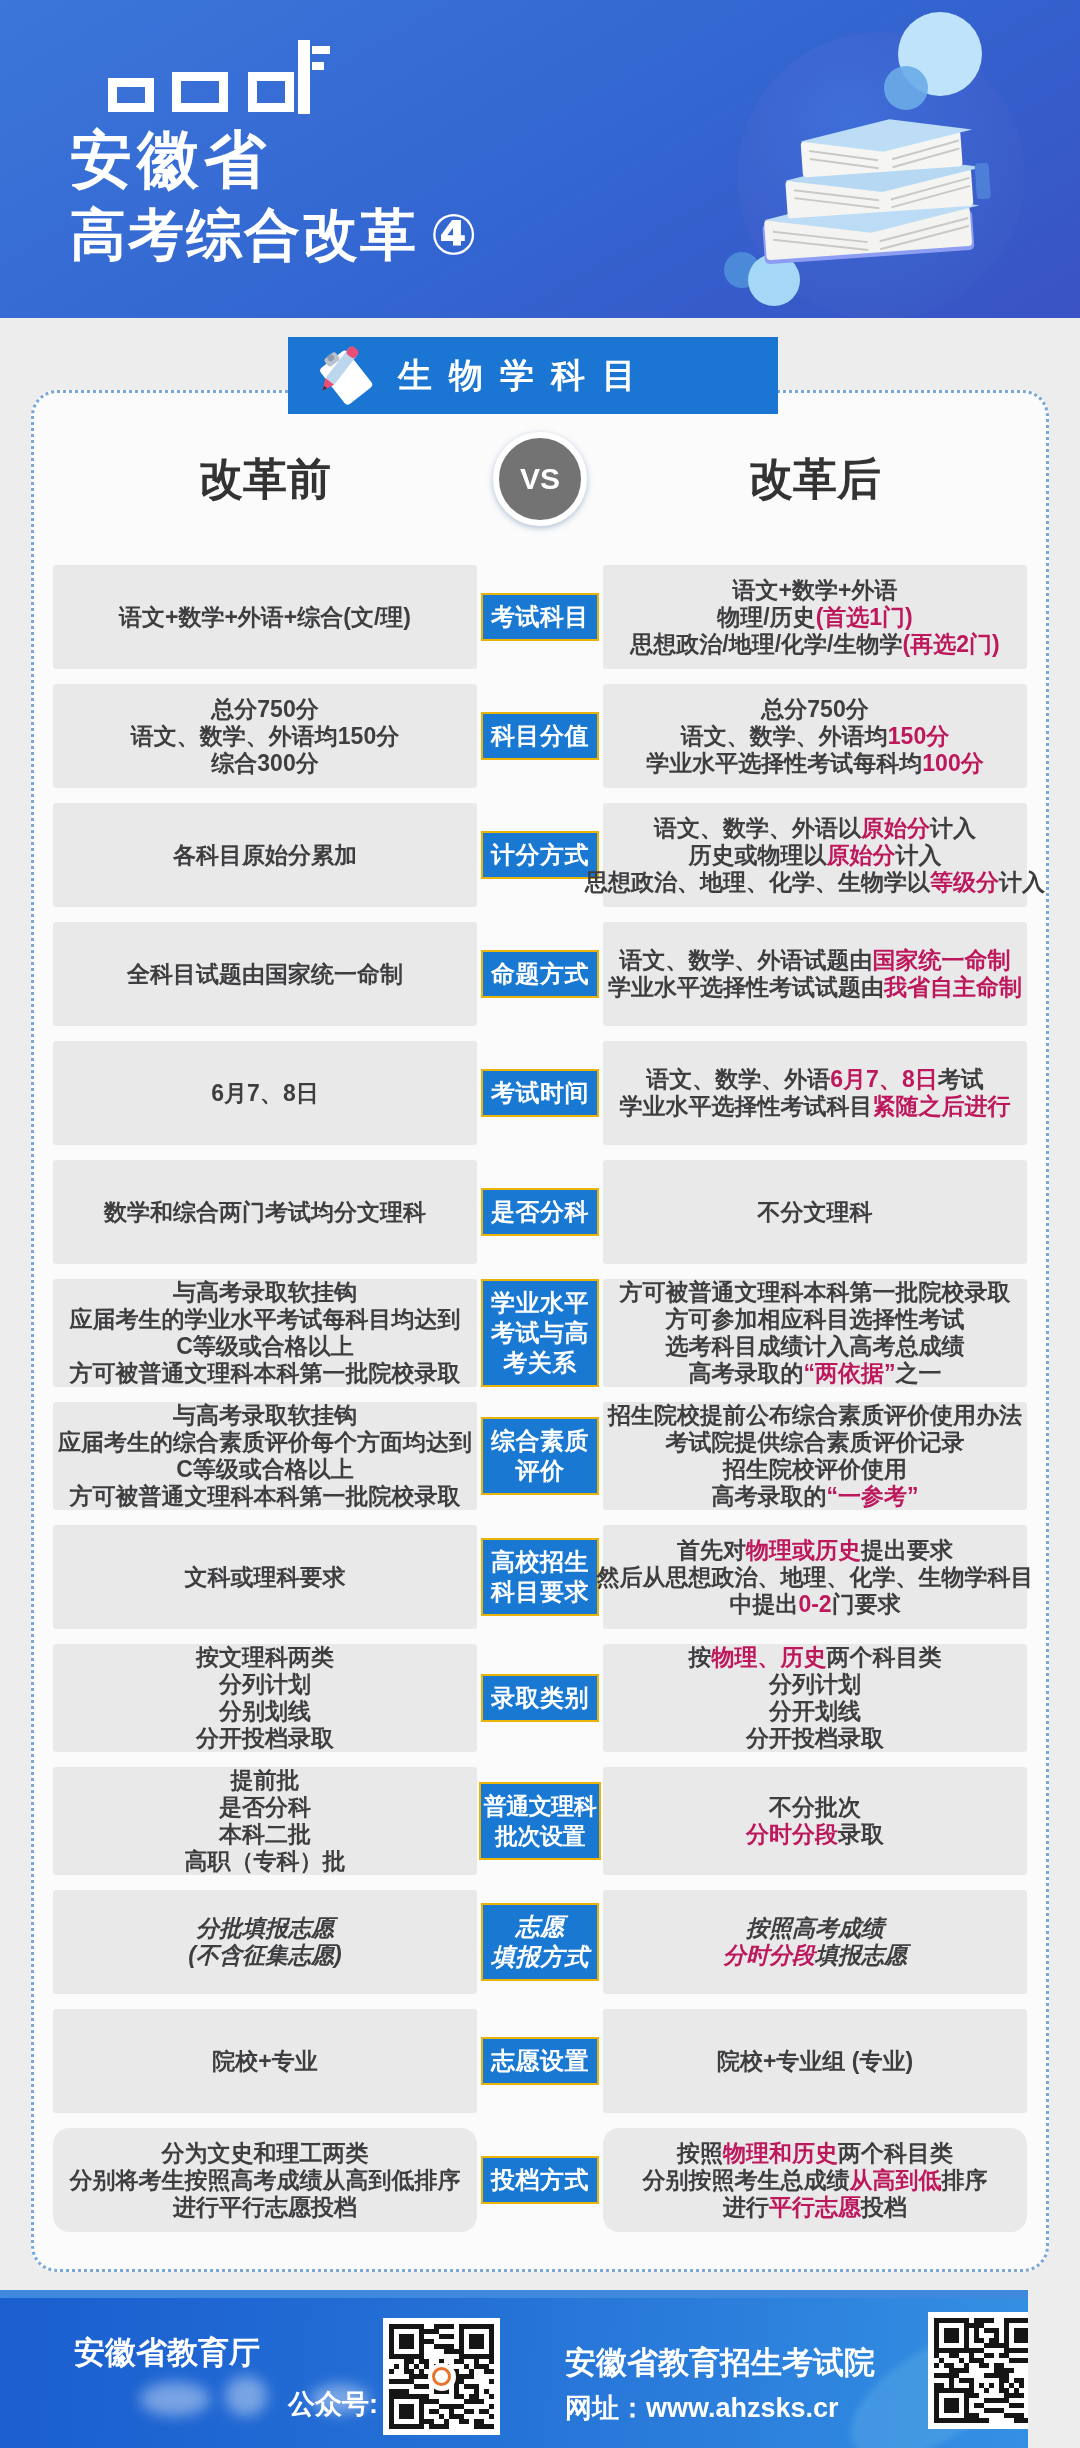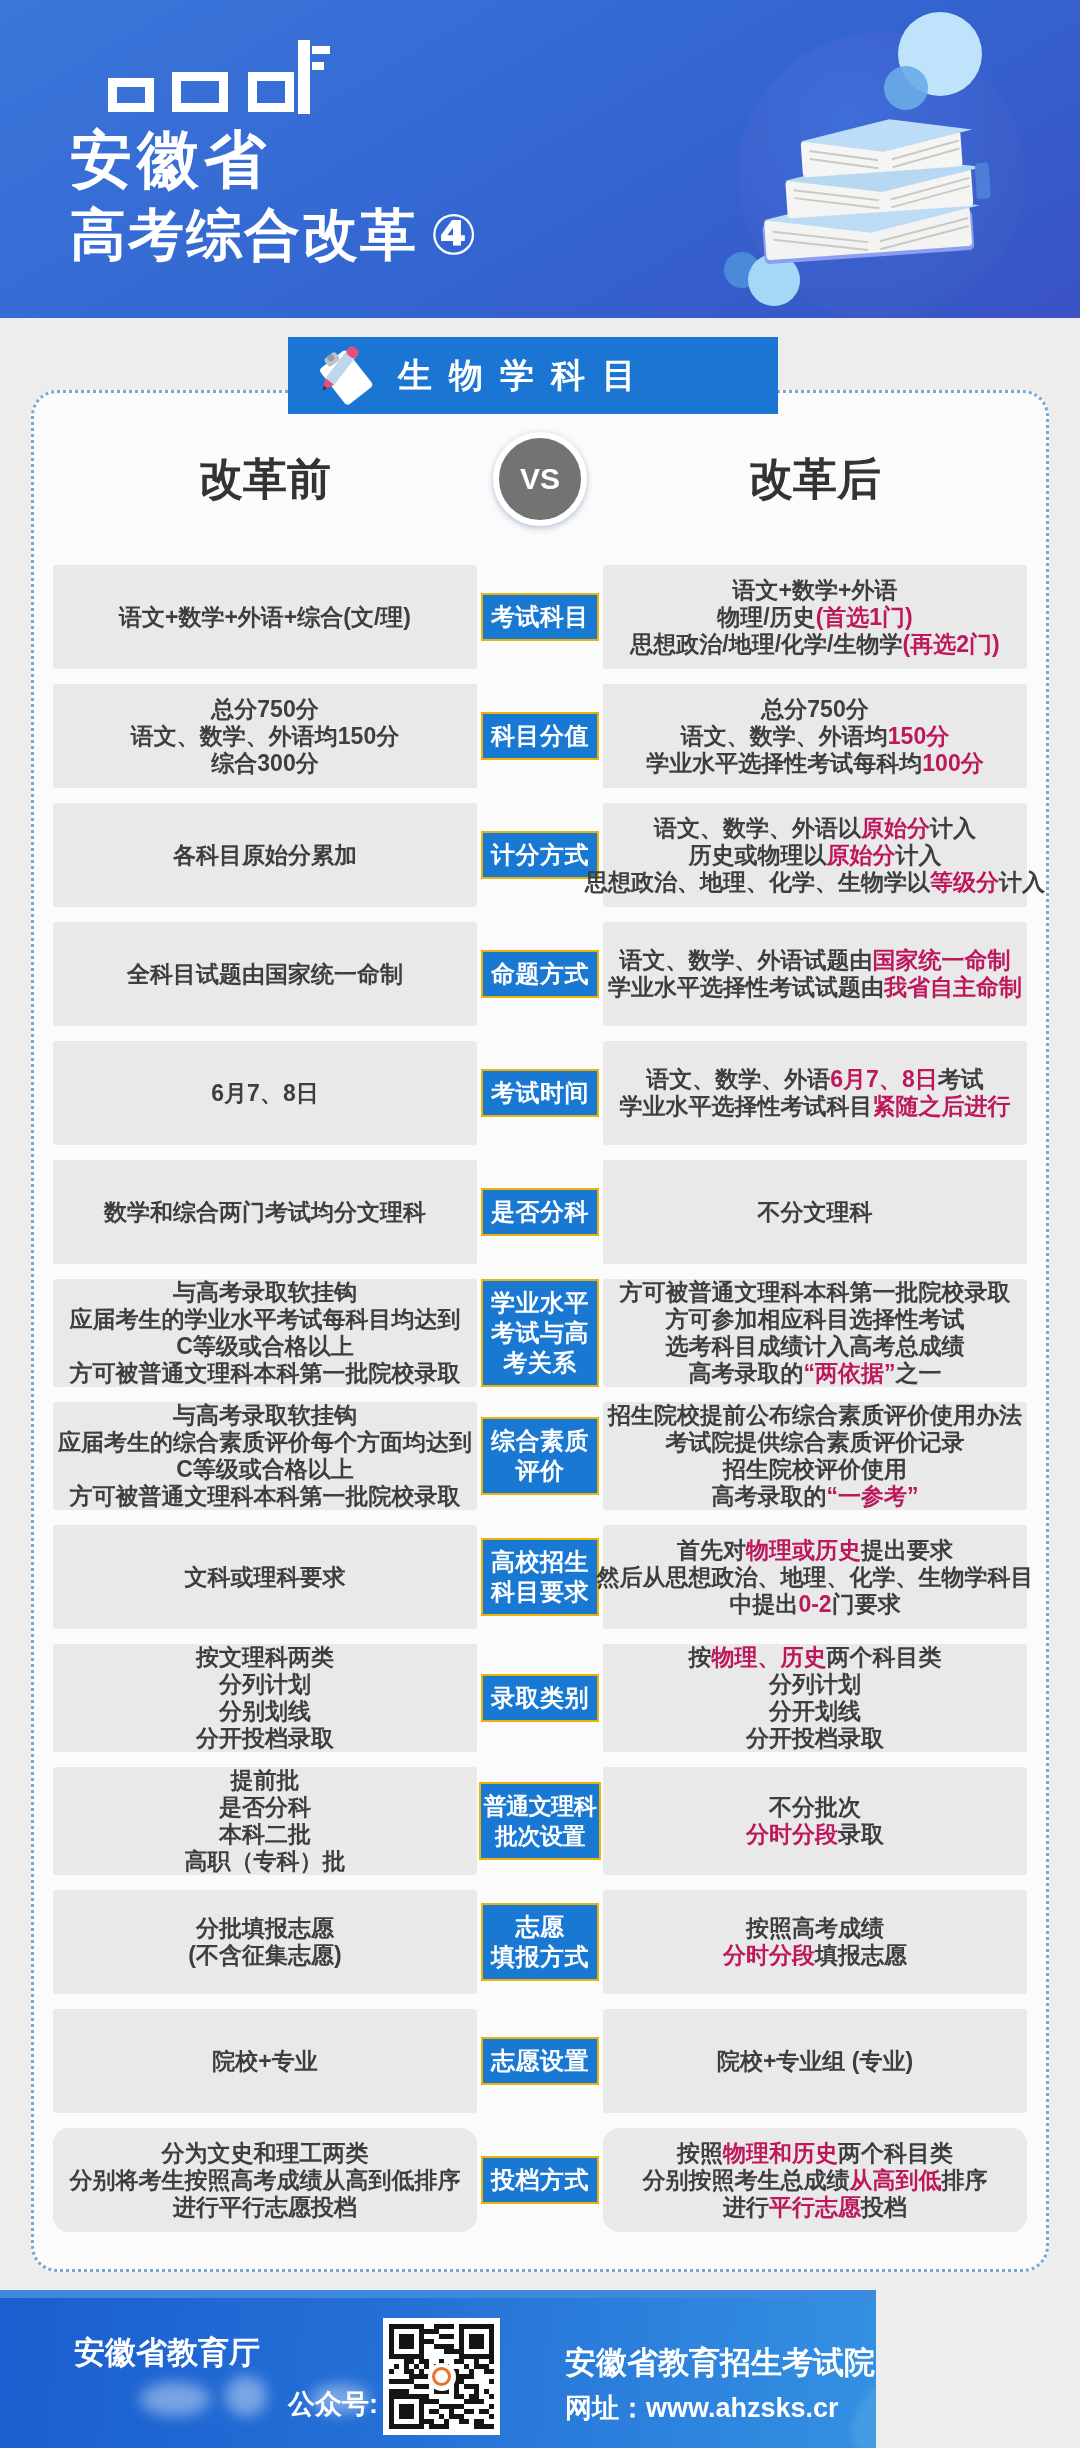--- a/index.html
+++ b/index.html
@@ -50,21 +50,21 @@
   .trow.last .cell{border-radius:16px;}
   .line{line-height:27px;white-space:nowrap;text-align:center;}
   .red{color:#be185d;}
   .badge-col{display:flex;align-items:center;justify-content:center;}
   .badge{background:#1878d2;border:2px solid #eab308;color:#fff;font-size:24px;font-weight:bold;
          min-width:118px;box-sizing:border-box;padding:7px 3px;text-align:center;letter-spacing:0.5px;}
   .badge div{line-height:30px;white-space:nowrap;}
   .badge.wide{font-size:23px;letter-spacing:-0.5px;}
 
   
-  .footer{position:absolute;left:0;top:2290px;width:876px;height:158px;
+  .footer{position:absolute;left:0;top:2290px;width:1028px;height:158px;
           background:linear-gradient(95deg,#1b5ecf 0%,#2470d6 45%,#3490e2 100%);overflow:hidden;}
   .footer::before{content:"";position:absolute;left:0;top:0;width:1080px;height:8px;background:#3e88dd;}
   .f-blob{position:absolute;left:840px;top:60px;width:190px;height:90px;background:#54a5e6;opacity:.55;
           border-radius:50%;transform:rotate(-32deg);filter:blur(3px);}
   .dept-name{position:absolute;left:74px;top:42px;color:#fff;font-size:31px;font-weight:bold;}
   .smudge{position:absolute;background:rgba(255,255,255,.4);border-radius:50%;filter:blur(7px);}
   .s1{left:140px;top:92px;width:70px;height:34px;}
   .s2{left:225px;top:86px;width:42px;height:40px;}
   .s3{left:310px;top:94px;width:60px;height:30px;}
   .account-label{position:absolute;left:288px;top:96px;color:#fff;font-size:27px;font-weight:bold;}
@@ -338,21 +338,21 @@
             <div class="badge wide">
               <div>普通文理科</div>
               <div>批次设置</div>
             </div>
           </div>
           <div class="cell after">
             <div class="line"><span>不分批次</span></div>
             <div class="line"><span class="red">分时分段</span><span>录取</span></div>
           </div>
         </div>
-        <div class="trow" style="height: 104px;">
+        <div class="trow" style="height: 104px; font-style: italic;">
           <div class="cell before">
             <div class="line"><span>分批填报志愿</span></div>
             <div class="line"><span>(不含征集志愿)</span></div>
           </div>
           <div class="badge-col">
             <div class="badge">
               <div>志愿</div>
               <div>填报方式</div>
             </div>
           </div>

